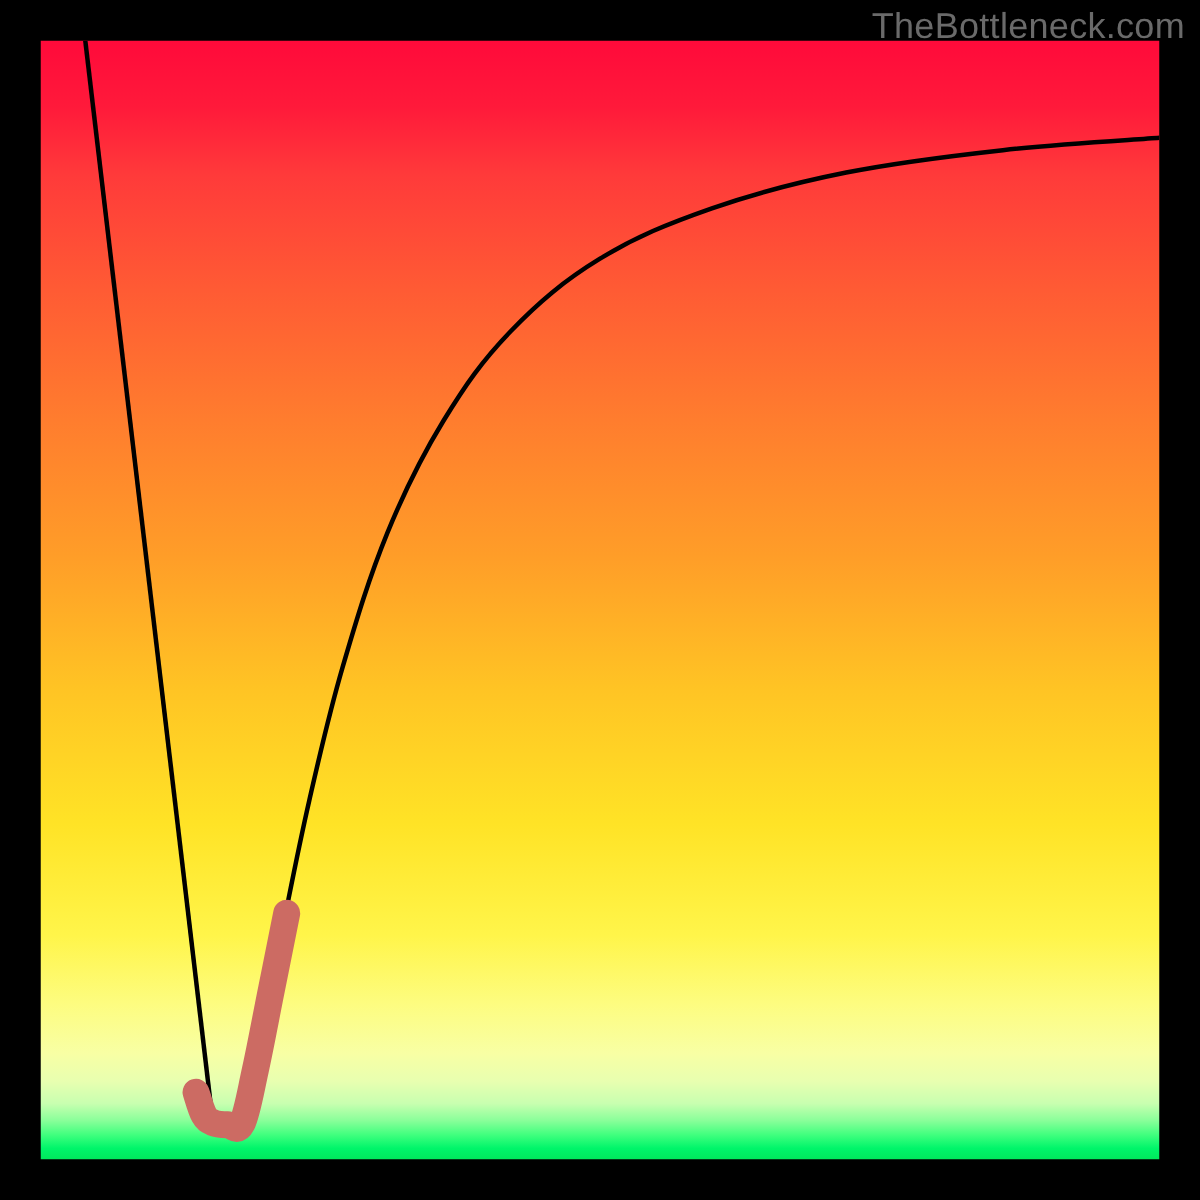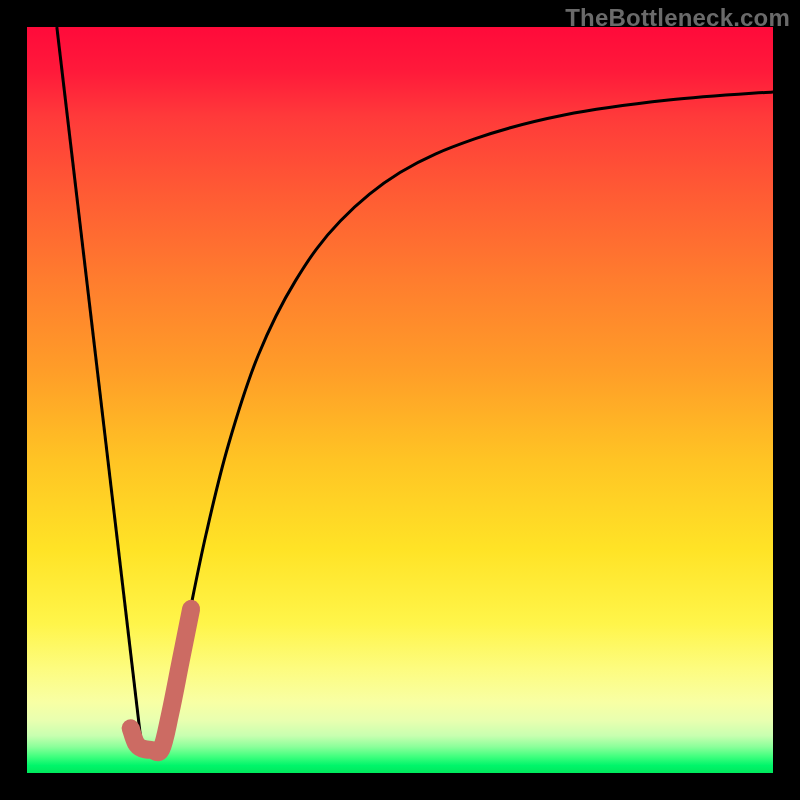--- a/index.html
+++ b/index.html
@@ -54,21 +54,21 @@
       #00e85c 100%
     );
   }
   .watermark {
     position: absolute;
     top: 4px;
     right: 10px;
     color: #6a6a6a;
     font-size: 24px;
     letter-spacing: 0.2px;
-    font-weight: 700;
+    font-weight: 400;
     user-select: none;
   }
   svg.curves {
     position: absolute;
     inset: 0;
     width: 100%;
     height: 100%;
   }
 </style>
 </head>

